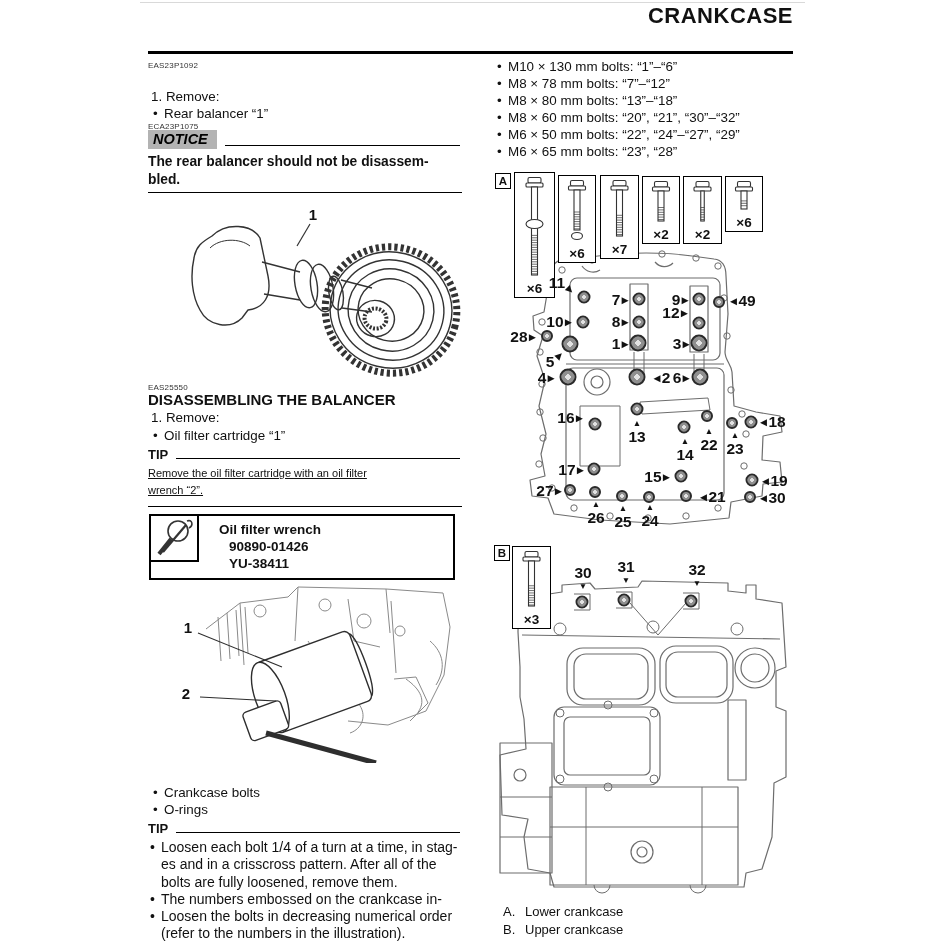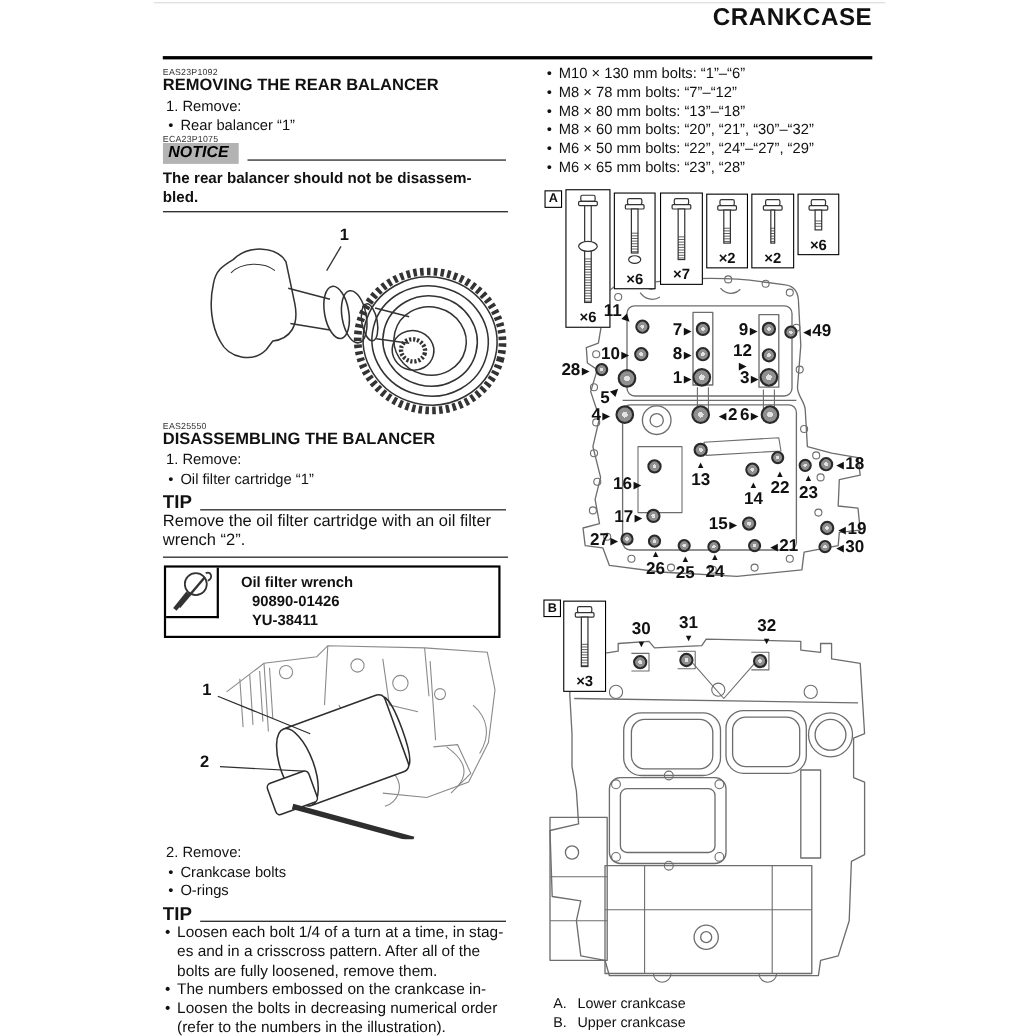--- a/index.html
+++ b/index.html
@@ -21,22 +21,22 @@
   .blist{list-style:none;margin:0;padding:0 0 0 16px;font-size:13.4px;line-height:17px;}
   .blist li{position:relative;}
   .blist li::before{content:"\2022";position:absolute;left:-11px;}
   .notice-row{display:flex;align-items:flex-end;}
   .notice-badge{background:#b3b3b3;color:#000;font-style:italic;font-weight:700;
                 font-size:14.5px;padding:1px 9px 2px 5px;}
   .fill-rule{flex:1;border-bottom:1.6px solid #000;margin:0 2px 3px 8px;}
   .bold-para{font-weight:700;font-size:13.8px;line-height:17.5px;}
   .rule{border-top:1.6px solid #000;height:0;}
   .tip-row{display:flex;align-items:flex-end;}
-  .tip-label{font-weight:700;font-size:17px;}
-  .para{font-size:15px;line-height:17px;}
+  .tip-label{font-weight:700;font-size:13px;}
+  .para{font-size:11px;line-height:17px;text-decoration:underline;}
   .tip-list{list-style:none;margin:0;padding:0 0 0 13px;font-size:14px;line-height:17.3px;}
   .tip-list li{position:relative;}
   .tip-list li::before{content:"\2022";position:absolute;left:-11px;}
   
   .toolbox{position:absolute;left:1px;width:302px;height:62px;border:2px solid #000;background:#fff;}
   .tool-icon{position:absolute;left:0;top:0;width:46px;height:44px;border-right:2px solid #000;border-bottom:2px solid #000;}
   .tool-text{position:absolute;left:68px;top:5px;font-weight:700;font-size:13.5px;line-height:17px;}
   .tool-text .ind{padding-left:10px;}
   
   .figure{position:absolute;left:0;}
@@ -68,21 +68,20 @@
 </head>
 <body>
 
 <div class="page">
   <div class="top-faint"></div>
   <div class="hdr-title">CRANKCASE</div>
   <div class="hdr-rule"></div>
 
   <div class="col-left">
     <div class="abs code" style="top:5px">EAS23P1092</div>
-    <h2 class="abs sec-title" style="top:13px">REMOVING THE REAR BALANCER</h2>
     <div class="abs step" style="top:33px">1. Remove:</div>
     <ul class="abs blist" style="top:49px">
       <li>Rear balancer “1”</li>
     </ul>
     <div class="abs code" style="top:66px">ECA23P1075</div>
     <div class="abs bold-para" style="top:97px">
       <div>The rear balancer should not be disassem-</div>
       <div>bled.</div>
     </div>
     <div class="abs notice-row" style="top:74px">
@@ -175,21 +174,20 @@
           <path d="M118,150 L228,180" stroke-width="5" fill="none"></path>
         </g>
         <g stroke="#2e2e2e" stroke-width="1.1" fill="none">
           <path d="M50,50 L134,84 M52,114 L128,118"></path>
         </g>
       </svg>
       <div class="fig-label" style="left:40px;top:44px">1</div>
       <div class="fig-label" style="left:38px;top:110px">2</div>
     </div>
 
-    <div class="abs step" style="top:711px">2. Remove:</div>
     <ul class="abs blist" style="top:728px">
         <li>Crankcase bolts</li>
         <li>O-rings</li>
       </ul>
     <div class="abs tip-row" style="top:765px">
       <span class="tip-label">TIP</span>
       <span class="fill-rule"></span>
     </div>
     <ul class="abs tip-list" style="top:783px">
         <li>
@@ -366,41 +364,41 @@
         <div class="callout right" style="left: 69px; top: 156px;">
           <span class="co-n">10</span>
           <span class="arr">▶</span>
         </div>
         <div class="boltc" style="left: 94px; top: 131px; width: 13px; height: 13px;"></div>
         <div class="callout dr" style="left: 71px; top: 117px;">
           <span class="co-n">11</span>
           <span class="arr">▶</span>
         </div>
         <div class="boltc" style="left: 209px; top: 157px; width: 13px; height: 13px;"></div>
-        <div class="callout right" style="left: 185px; top: 158px; flex-direction: column;">
+        <div class="callout right" style="left: 185px; top: 147px;">
           <span class="co-n">12</span>
           <span class="arr">▶</span>
         </div>
         <div class="boltc" style="left: 147px; top: 243px; width: 13px; height: 13px;"></div>
         <div class="callout up" style="left: 147px; top: 265px;">
           <span class="arr">▲</span>
           <span class="co-n">13</span>
         </div>
         <div class="boltc" style="left: 194px; top: 261px; width: 13px; height: 13px;"></div>
         <div class="callout up" style="left: 195px; top: 283px;">
           <span class="arr">▲</span>
           <span class="co-n">14</span>
         </div>
         <div class="boltc" style="left: 191px; top: 310px; width: 13px; height: 13px;"></div>
         <div class="callout right" style="left: 167px; top: 311px;">
           <span class="co-n">15</span>
           <span class="arr">▶</span>
         </div>
         <div class="boltc" style="left: 105px; top: 258px; width: 13px; height: 13px;"></div>
-        <div class="callout right" style="left: 80px; top: 274px;">
+        <div class="callout right" style="left: 80px; top: 252px;">
           <span class="co-n">16</span>
           <span class="arr">▶</span>
         </div>
         <div class="boltc" style="left: 104px; top: 303px; width: 13px; height: 13px;"></div>
         <div class="callout right" style="left: 81px; top: 304px;">
           <span class="co-n">17</span>
           <span class="arr">▶</span>
         </div>
         <div class="boltc" style="left: 261px; top: 256px; width: 13px; height: 13px;"></div>
         <div class="callout left" style="left: 283px; top: 256px;">

